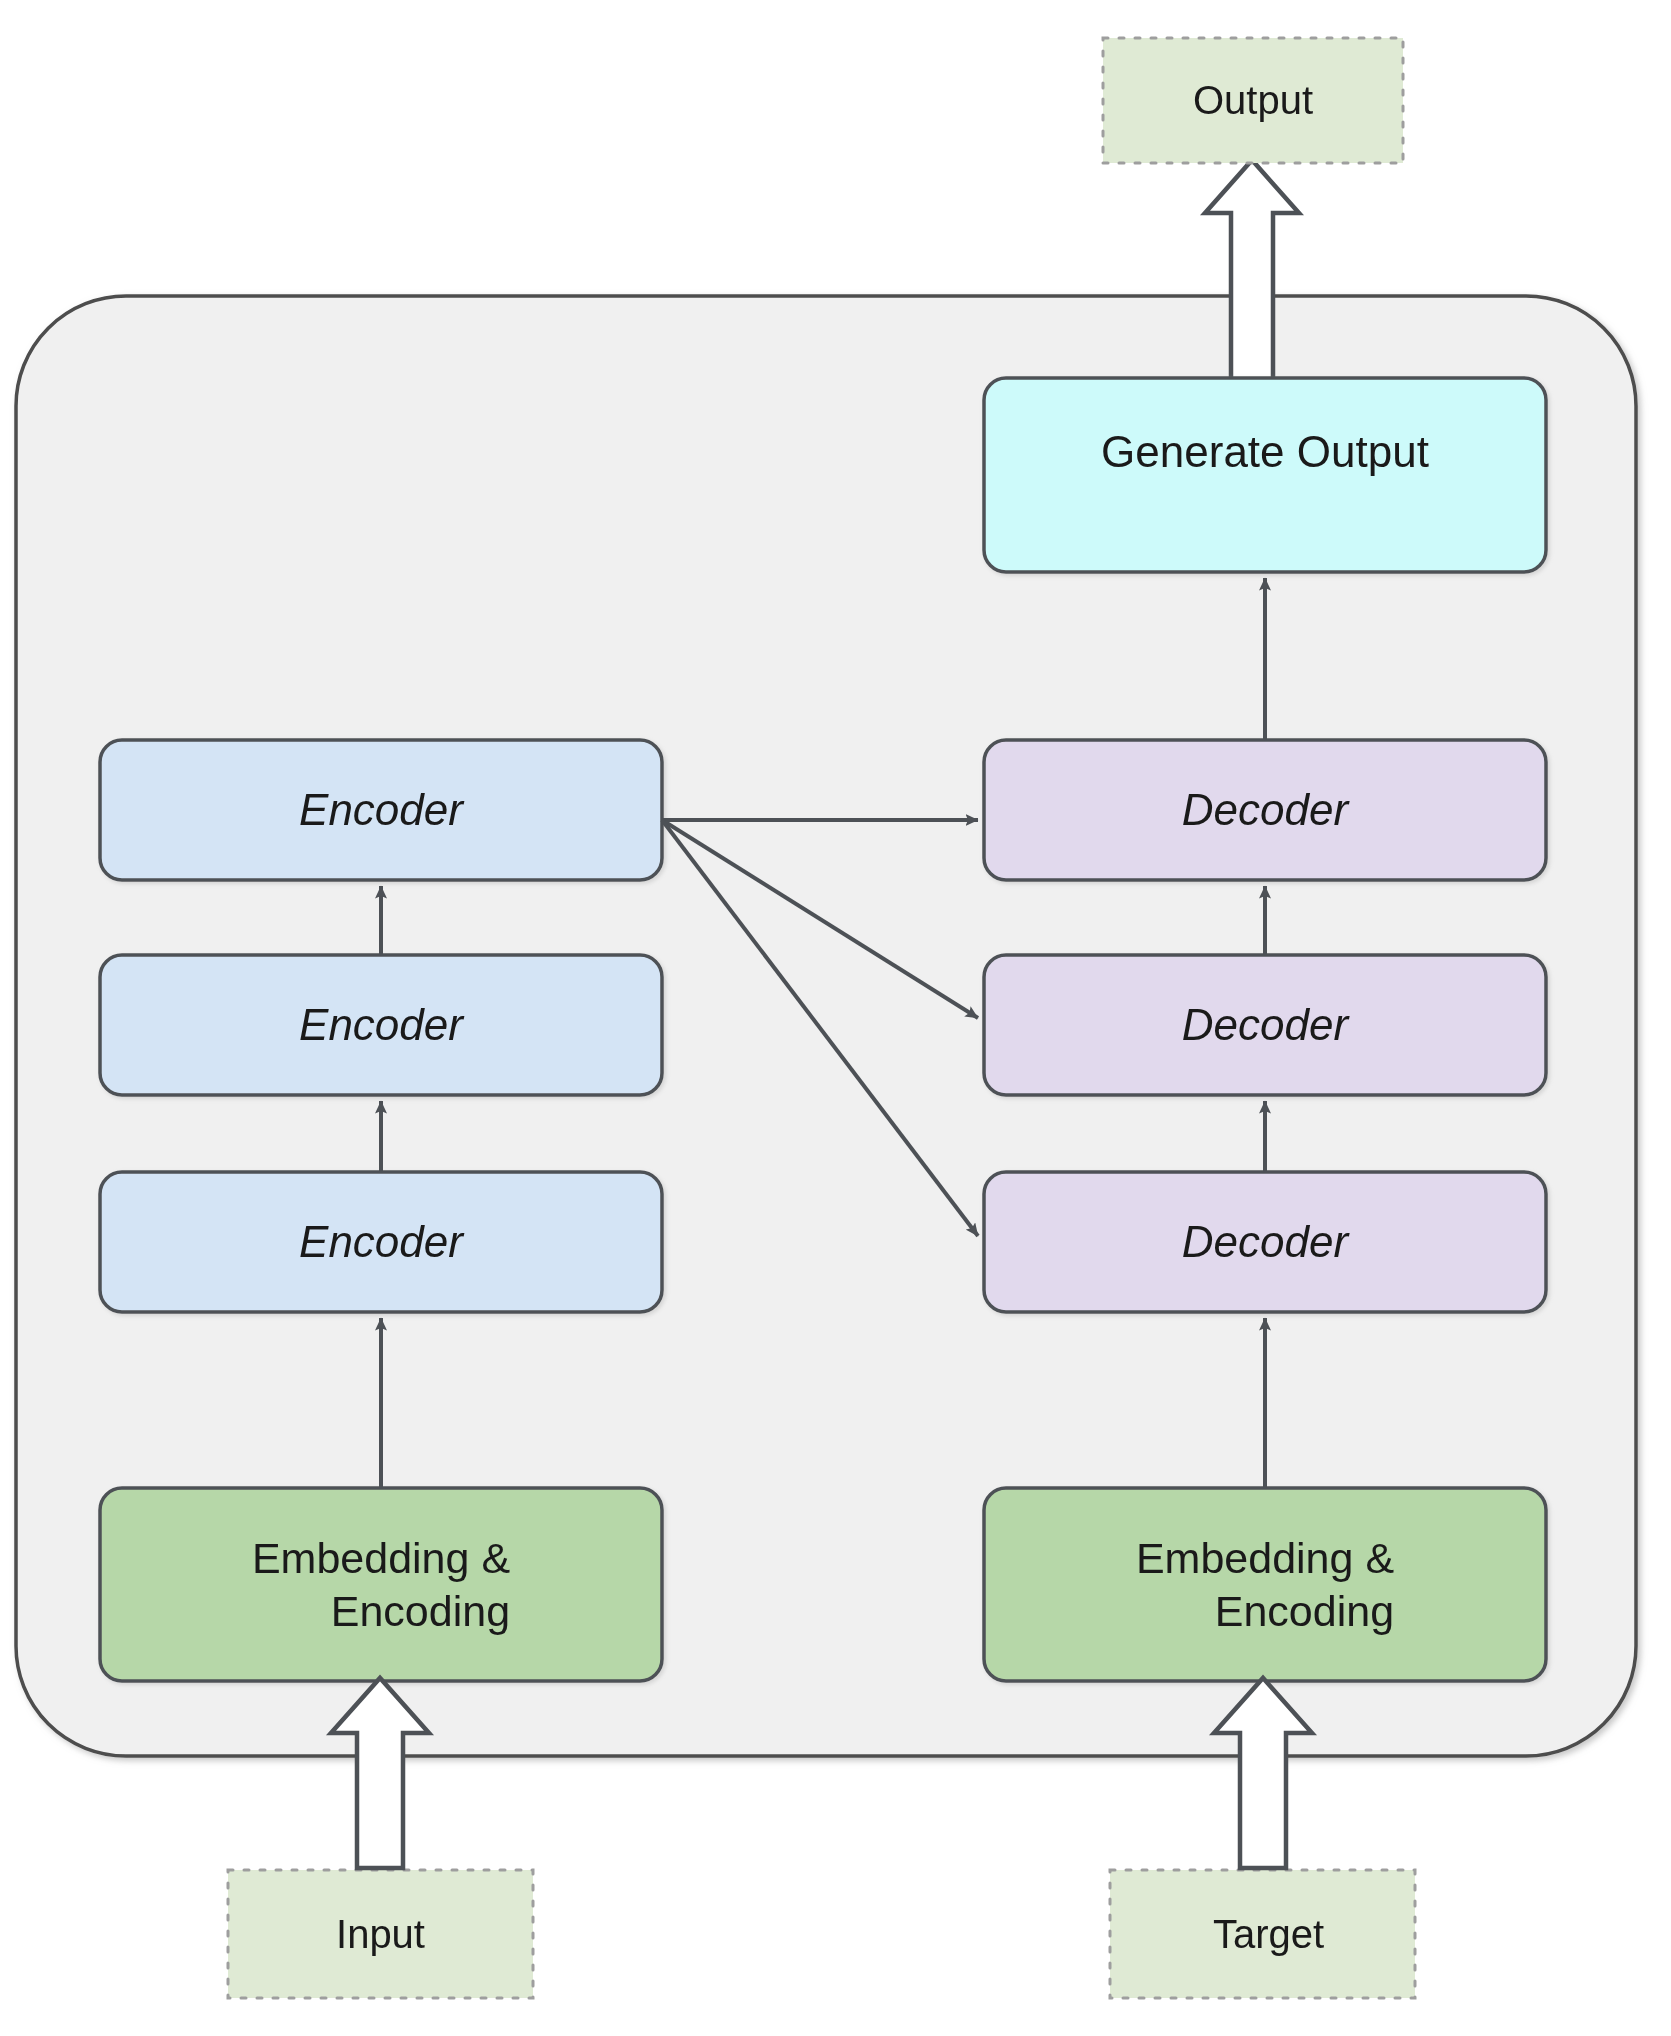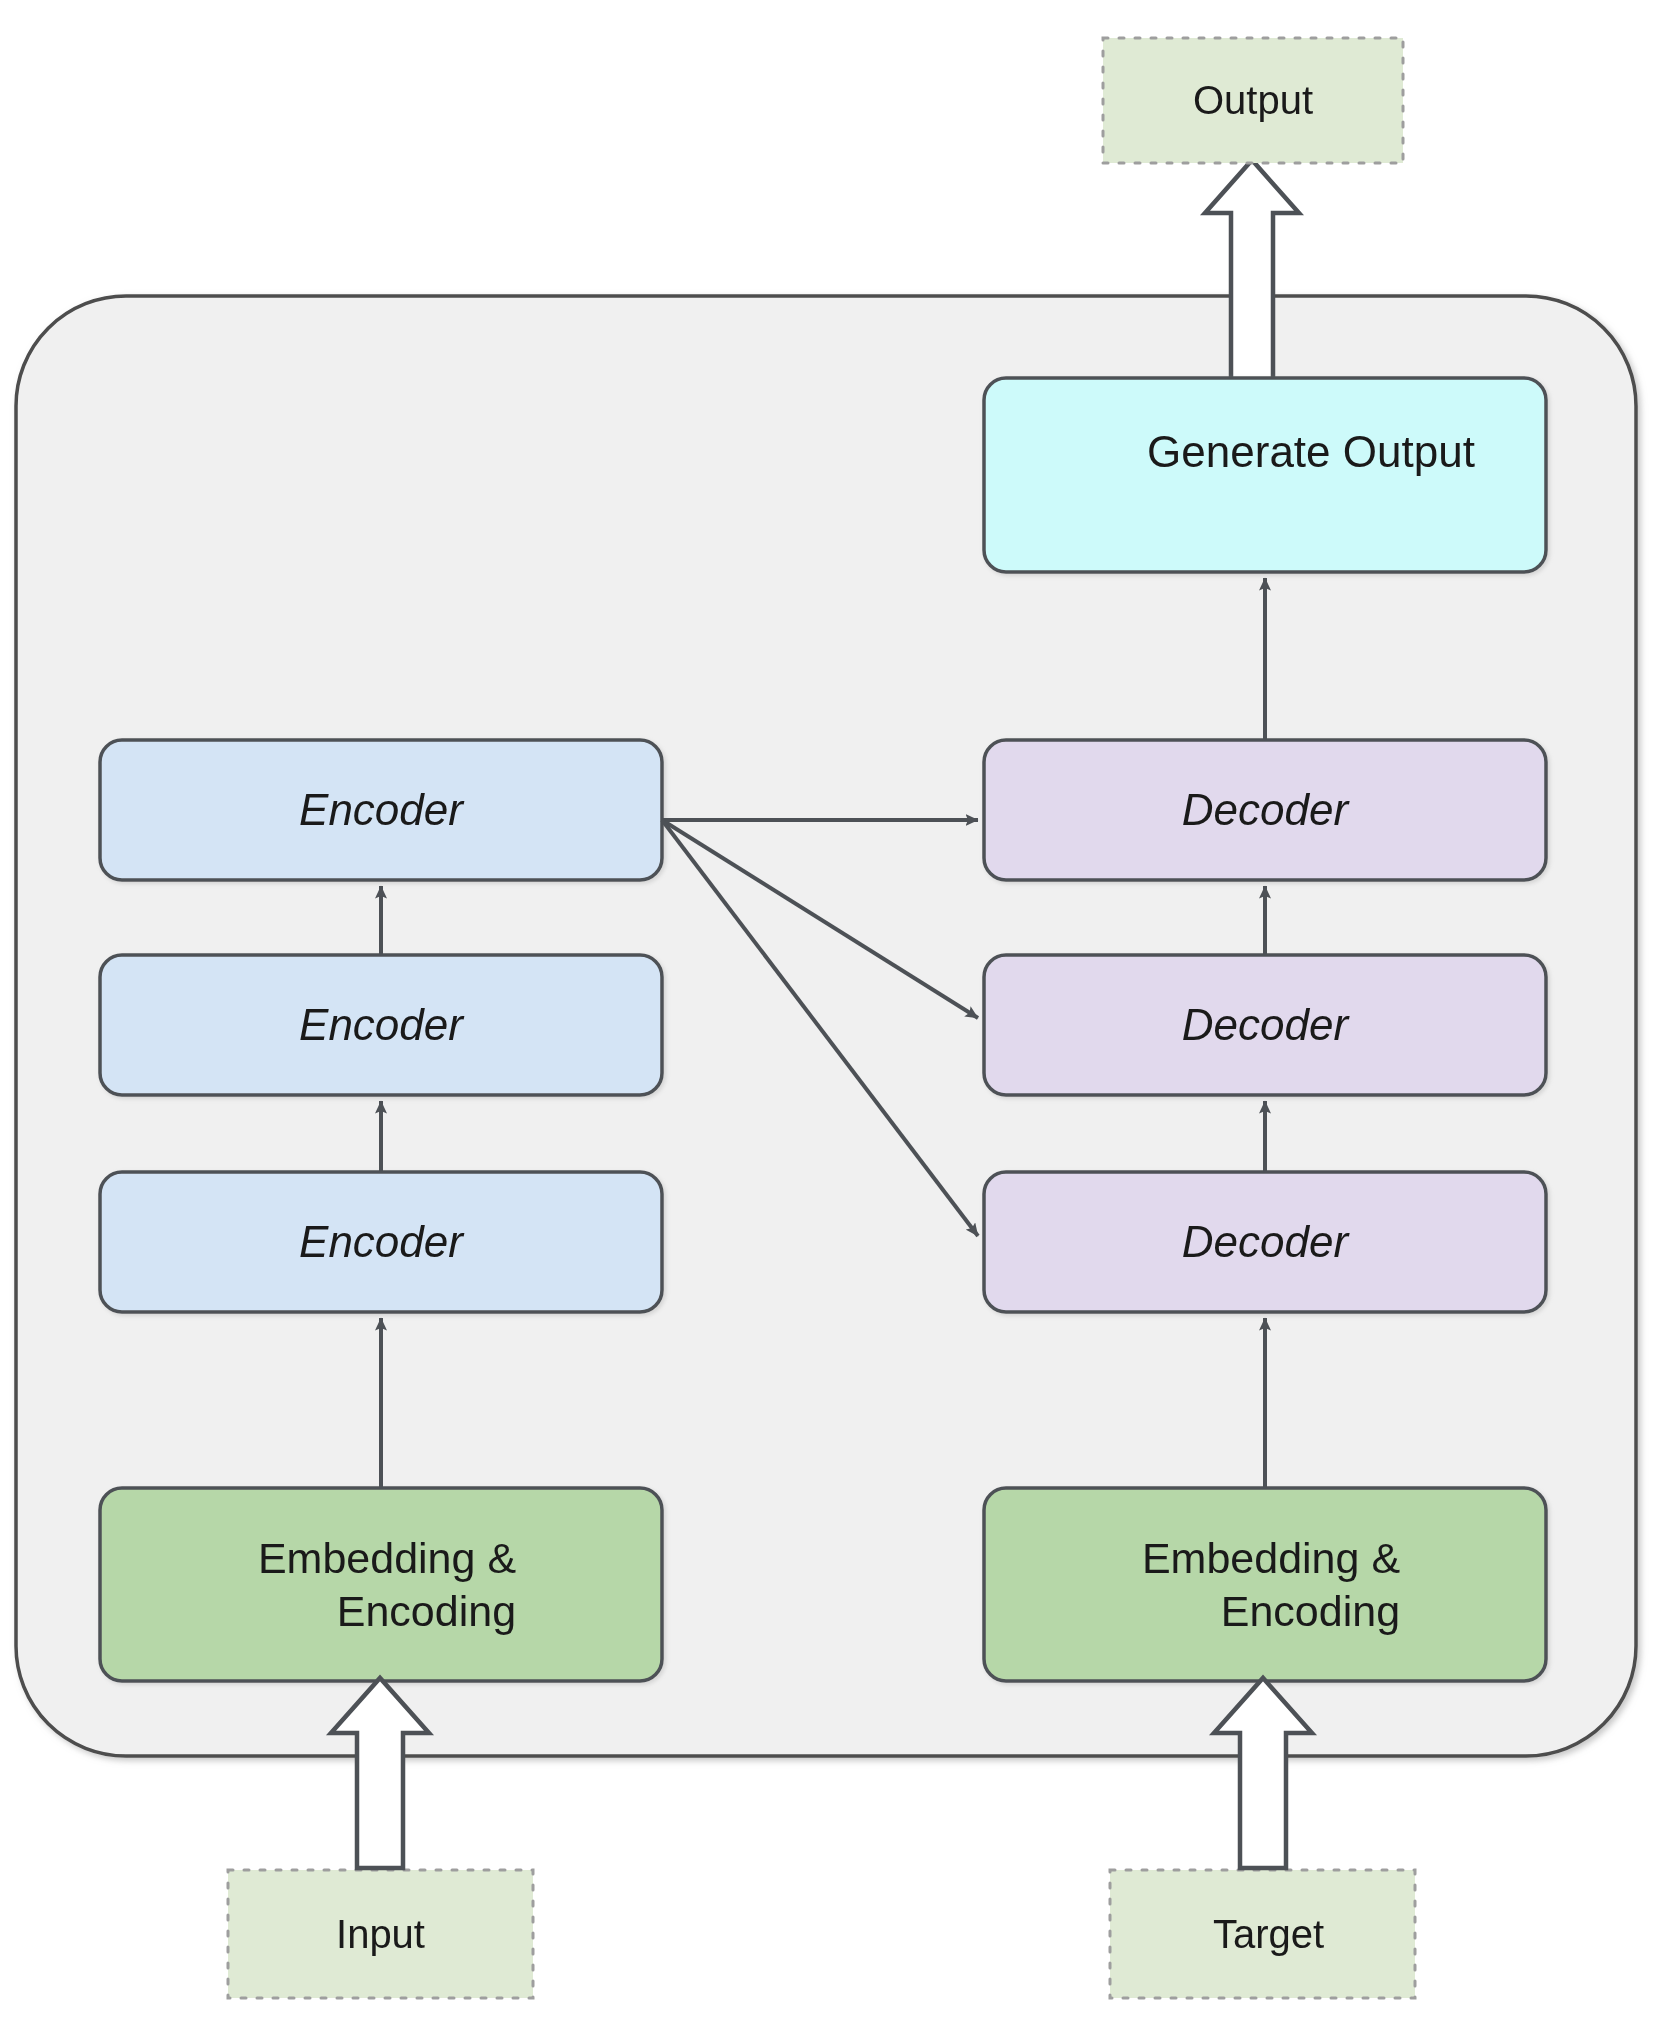--- a/index.html
+++ b/index.html
@@ -31,21 +31,21 @@
     justify-content: center;
     text-align: right;
     color: #1a1a1a;
     line-height: 1.22;
     pointer-events: none;
     white-space: pre-line;
   }
   .lbl-io      { font-size: 40px; }
   .lbl-stage   { font-size: 44px; }
   .lbl-block   { font-size: 44px; font-style: italic; }
-  .lbl-embed   { font-size: 43px; padding-left: 6px; }
+  .lbl-embed   { font-size: 43px; }
 </style>
 </head>
 <body>
 
 <div id="stage">
 
   <svg id="diagram-svg" viewBox="0 0 1671 2036">
     <defs>
       <marker id="solidArrow" markerWidth="14" markerHeight="12" refX="12.5" refY="6" orient="auto" markerUnits="userSpaceOnUse">
         <path d="M0,0 L13,6 L0,12 L2.5,6 Z" fill="#4d5156"></path>
@@ -92,21 +92,21 @@
     <line x1="662" y1="820" x2="978" y2="820" stroke="#4d5156" stroke-width="4" marker-end="url(#solidArrow)"></line>
     <line x1="662" y1="820" x2="978" y2="1018" stroke="#4d5156" stroke-width="4" marker-end="url(#solidArrow)"></line>
     <line x1="662" y1="820" x2="978" y2="1236" stroke="#4d5156" stroke-width="4" marker-end="url(#solidArrow)"></line>
 
     <path d="M357,1868 L357,1733 L331,1733 L380,1678 L429,1733 L403,1733 L403,1868 Z" fill="#ffffff" stroke="#4d5156" stroke-width="4.5" stroke-linejoin="miter"></path>
     <path d="M1240,1868 L1240,1733 L1214,1733 L1263,1678 L1312,1733 L1286,1733 L1286,1868 Z" fill="#ffffff" stroke="#4d5156" stroke-width="4.5" stroke-linejoin="miter"></path>
   </svg>
 
   <div class="node-label lbl-io" style="left:1103px; top:38px; width:300px; height:125px;">Output</div>
 
-  <div class="node-label lbl-stage" style="left:984px; top:378px; width:562px; height:148px;padding-left:46px;">Generate Output</div>
+  <div class="node-label lbl-stage" style="left:984px; top:378px; width:562px; height:148px;">Generate Output</div>
 
   <div class="node-label lbl-block" style="left:100px; top:740px; width:562px; height:140px;">Encoder</div>
   <div class="node-label lbl-block" style="left:100px; top:955px; width:562px; height:140px;">Encoder</div>
   <div class="node-label lbl-block" style="left:100px; top:1172px; width:562px; height:140px;">Encoder</div>
 
   <div class="node-label lbl-block" style="left:984px; top:740px; width:562px; height:140px;">Decoder</div>
   <div class="node-label lbl-block" style="left:984px; top:955px; width:562px; height:140px;">Decoder</div>
   <div class="node-label lbl-block" style="left:984px; top:1172px; width:562px; height:140px;">Decoder</div>
 
   <div class="node-label lbl-embed" style="left:100px; top:1488px; width:562px; height:193px;">Embedding &amp;

